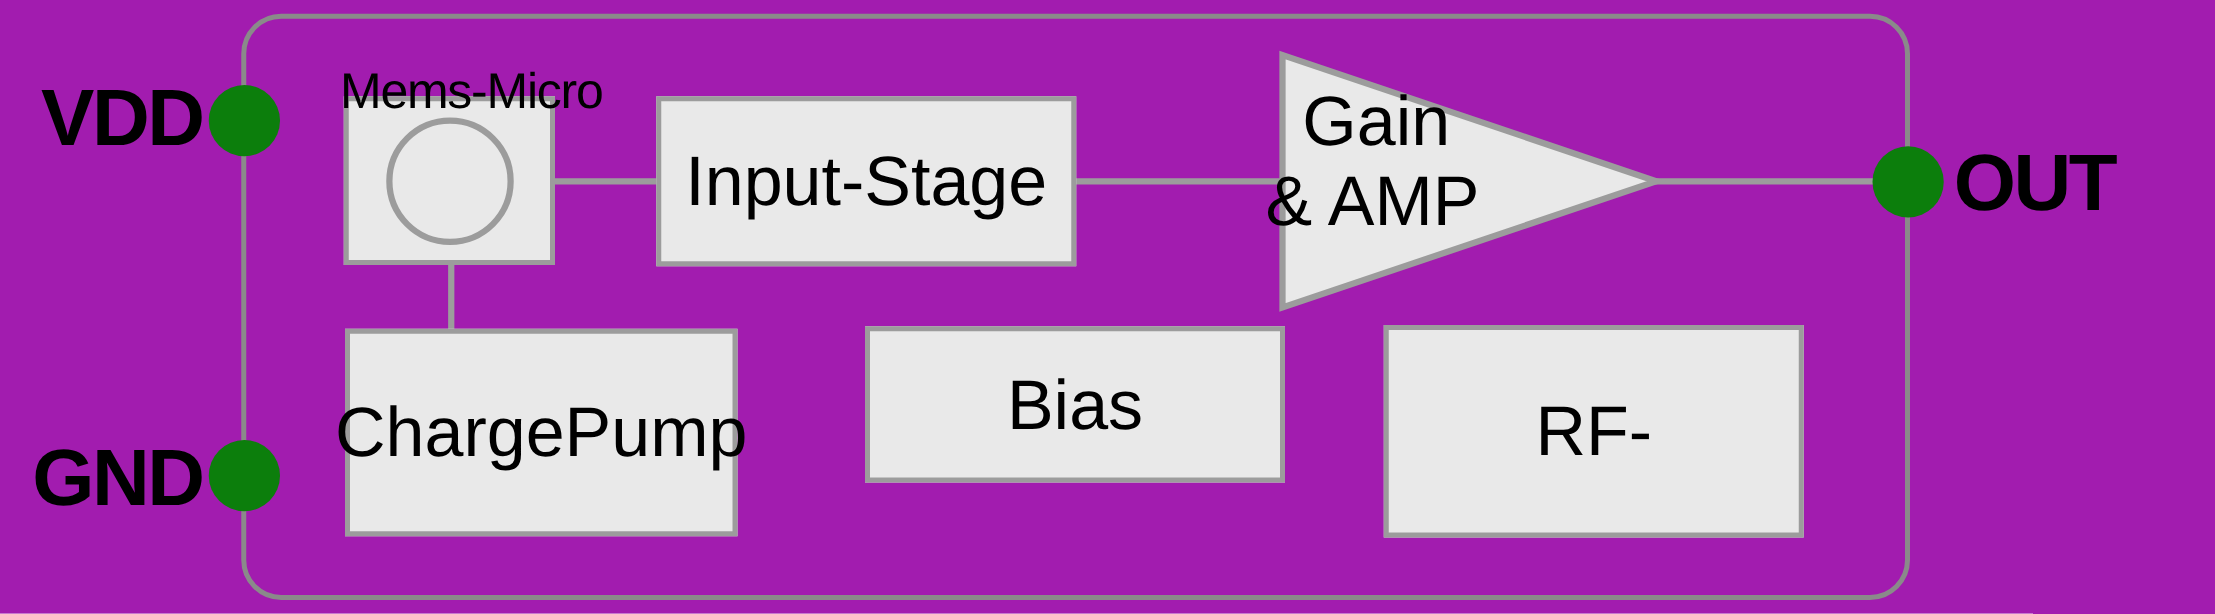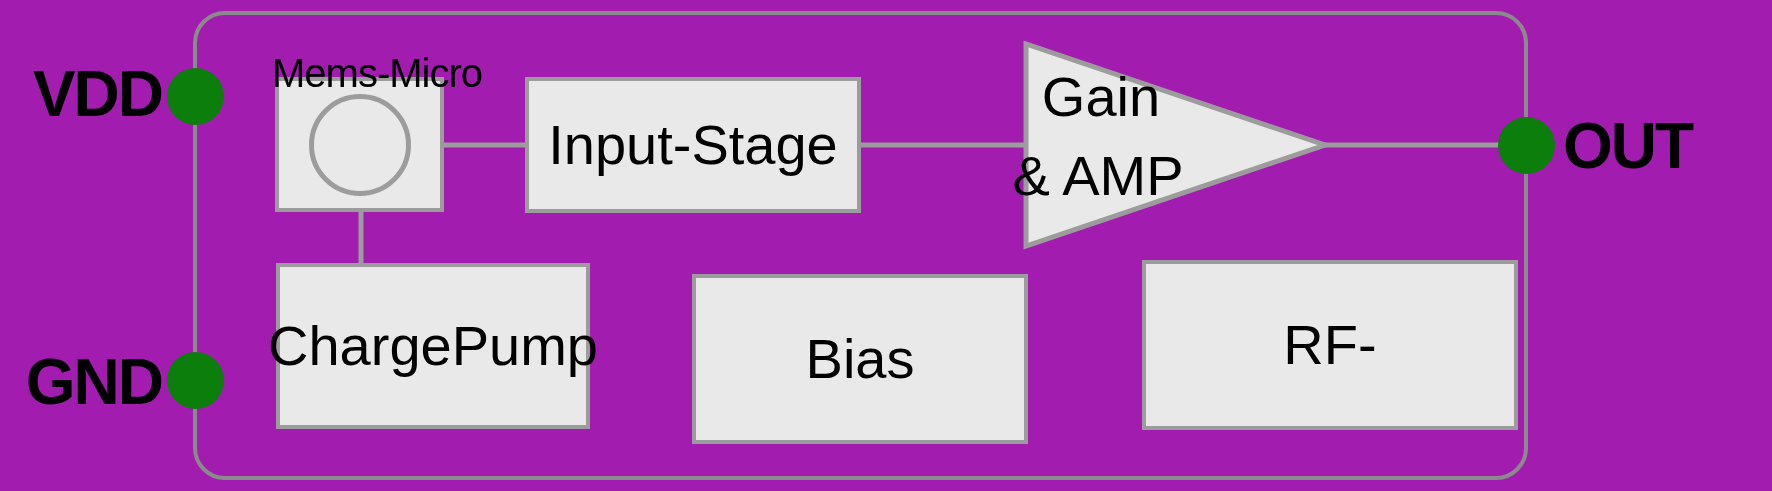--- a/index.html
+++ b/index.html
@@ -49,22 +49,22 @@
   }
   .block-label {
     font-size: 56px;
     line-height: 60px;
     color: var(--label-text, #000000);
     white-space: nowrap;
   }
   .block-mems      { left: 275px; top: 77px;  width: 169px; height: 135px; }
   .block-input     { left: 525px; top: 77px;  width: 336px; height: 136px; }
   .block-chargepump{ left: 276px; top: 263px; width: 314px; height: 166px; }
-  .block-bias      { left: 692px; top: 274px; width: 336px; height: 170px; }
-  .block-rf        { left: 1142px; top: 260px; width: 376px; height: 170px; }
+  .block-bias      { left: 692px; top: 261px; width: 336px; height: 125px; }
+  .block-rf        { left: 1107px; top: 260px; width: 336px; height: 170px; }
   .membrane-circle {
     box-sizing: border-box;
     width: 102px;
     height: 102px;
     border: 5px solid var(--block-border-gray, #9c9c9c);
     border-radius: 50%;
     background: transparent;
   }
   .mems-caption {
     position: absolute;
@@ -104,21 +104,21 @@
   .amp-label {
     position: absolute;
     font-size: 56px;
     line-height: 46px;
     color: var(--label-text, #000000);
     transform: translate(-50%, -50%);
     z-index: 2;
     white-space: nowrap;
   }
   .amp-label-1 { left: 1101px; top: 97px;  }
-  .amp-label-2 { left: 1098px; top: 176px; }
+  .amp-label-2 { left: 1098px; top: 161px; }
 </style>
 </head>
 <body>
 
 <div class="stage">
 
   <svg class="wires-svg" width="1772" height="491" viewBox="0 0 1772 491">
     <rect x="195" y="13" width="1331" height="465" rx="30" ry="30" class="chip-outline"></rect>
     <line x1="444" y1="145" x2="529" y2="145" class="wire"></line>
     <line x1="859" y1="145" x2="1028" y2="145" class="wire"></line>

